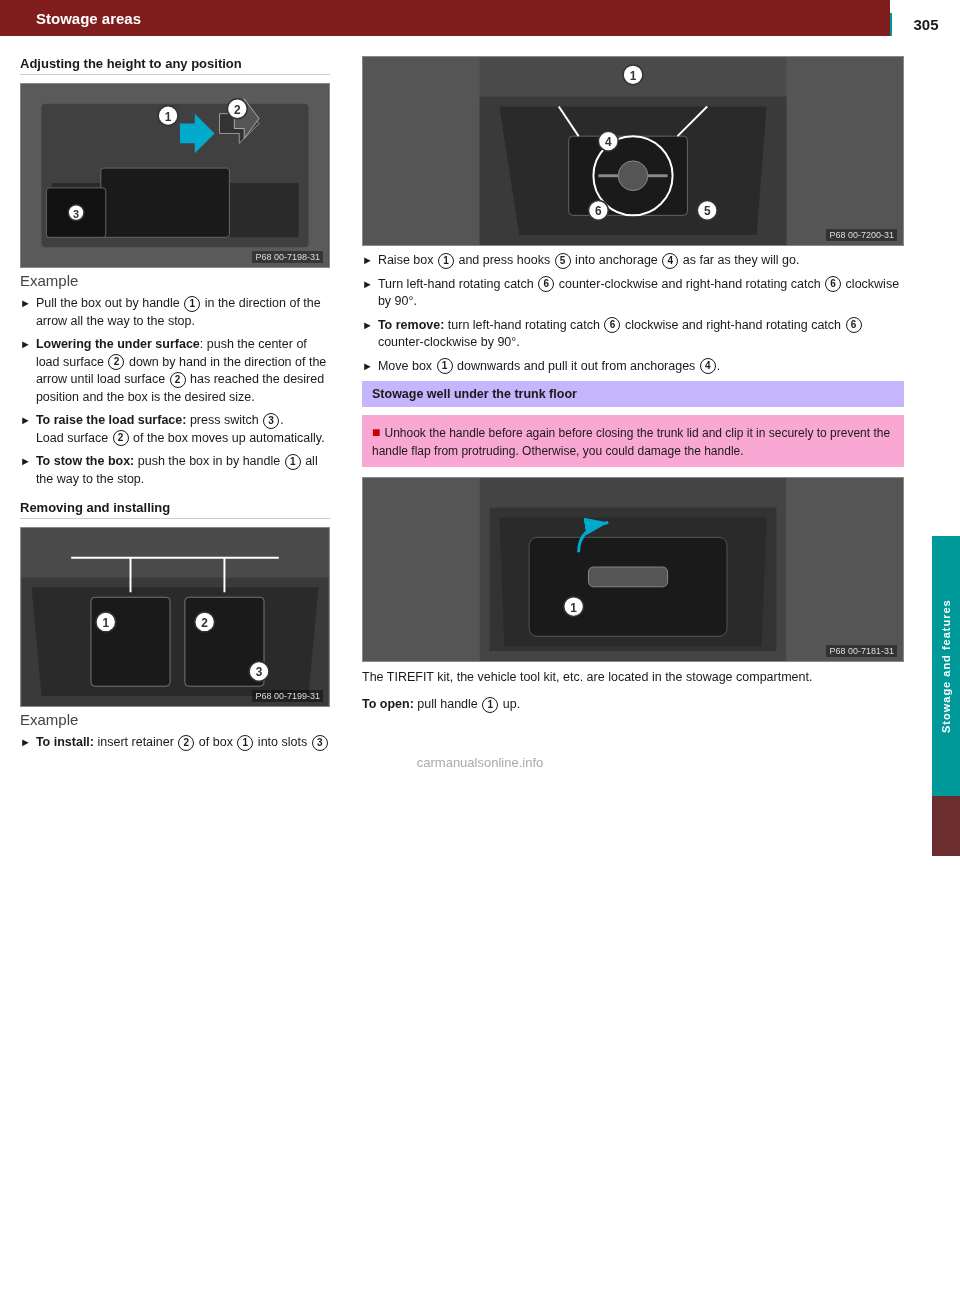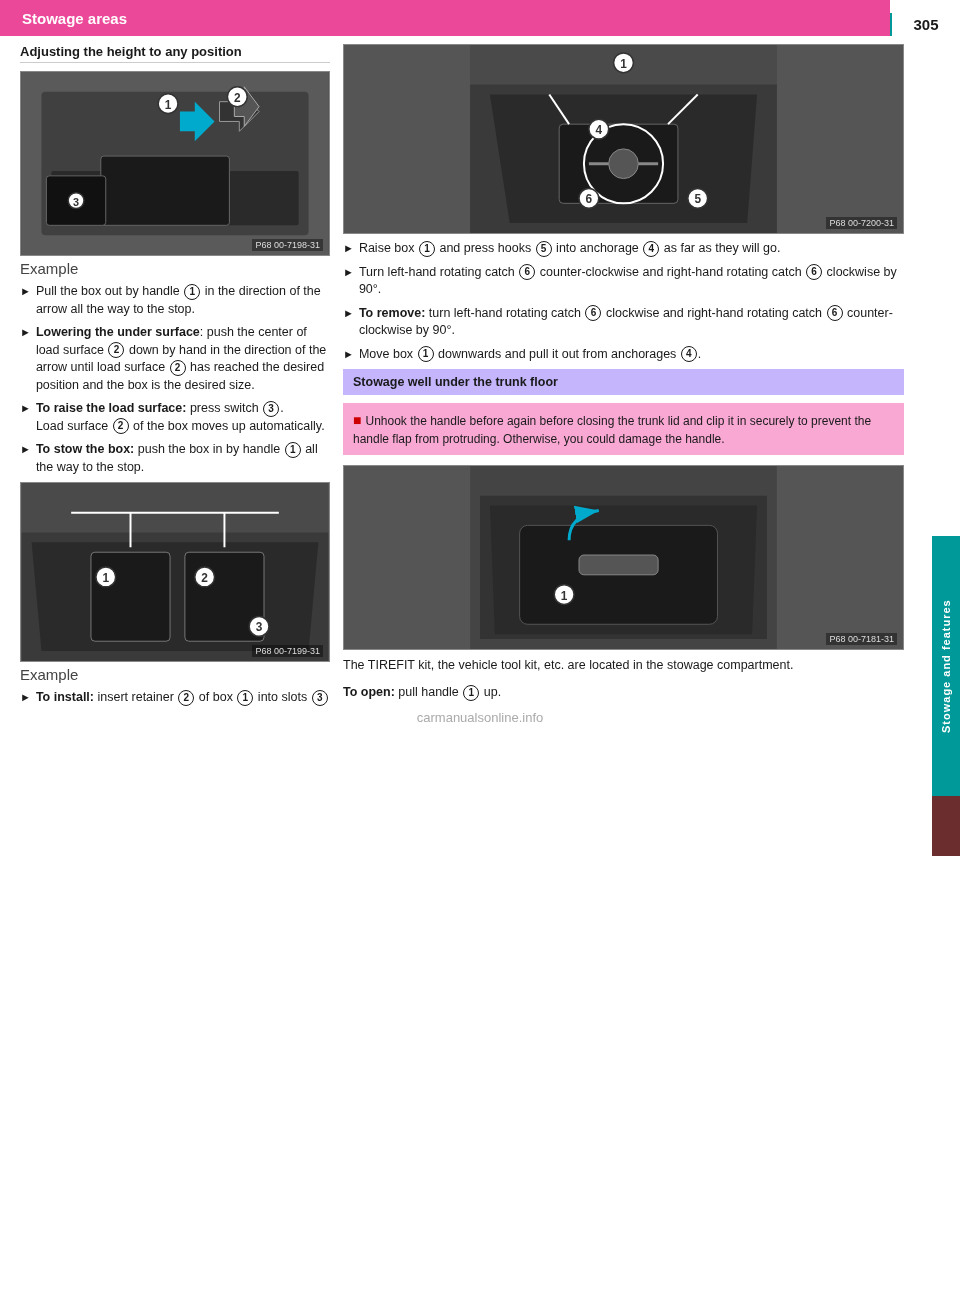--- a/index.html
+++ b/index.html
@@ -12,25 +12,25 @@
       background: #fff;
     }
 
     
     .header {
       display: flex;
       align-items: stretch;
       height: 36px;
     }
     .header-teal {
-      background: #ec4899;
+      background: #7f1d1d;
       flex: 1;
       display: flex;
       align-items: center;
-      padding-left: 22px;
+      padding-left: 36px;
     }
     .header-page {
       background: #fff;
       width: 70px;
       display: flex;
       align-items: center;
       justify-content: center;
       font-size: 15px;
       font-weight: bold;
       color: #1a1a1a;
@@ -68,22 +68,22 @@
       right: 0;
       top: 760px;
       width: 28px;
       background: #6b2d2d;
       height: 60px;
     }
 
     
     .main-content {
       display: flex;
-      padding: 8px 20px 16px 20px;
-      gap: 13px;
+      padding: 20px 20px 16px 20px;
+      gap: 32px;
       position: relative;
     }
     .left-col {
       width: 310px;
       flex-shrink: 0;
     }
     .right-col {
       flex: 1;
       padding-right: 36px;
     }
@@ -306,20 +306,21 @@
           </span>
         </li>
         <li>
           <span class="bullet-arrow">►</span>
           <span class="bullet-text">
             <strong>To stow the box:</strong> push the box in by handle <span class="num-circle">1</span> all the way to the stop.
           </span>
         </li>
       </ul>
 
+      <div class="section-title" style="margin-top:12px;">Removing and installing</div>
 
       <div class="image-box-small">
         <svg width="100%" height="100%" viewBox="0 0 310 180" xmlns="http://www.w3.org/2000/svg">
           <rect width="310" height="180" fill="#5a5a5a"></rect>
           <rect x="0" y="0" width="310" height="180" fill="#4a4a4a"></rect>
 
           <polygon points="0,50 310,50 310,180 0,180" fill="#3a3a3a"></polygon>
           <polygon points="10,60 300,60 290,170 20,170" fill="#2a2a2a"></polygon>
 
           <rect x="70" y="70" width="80" height="90" rx="4" fill="#1a1a1a" stroke="#777" stroke-width="1"></rect>

